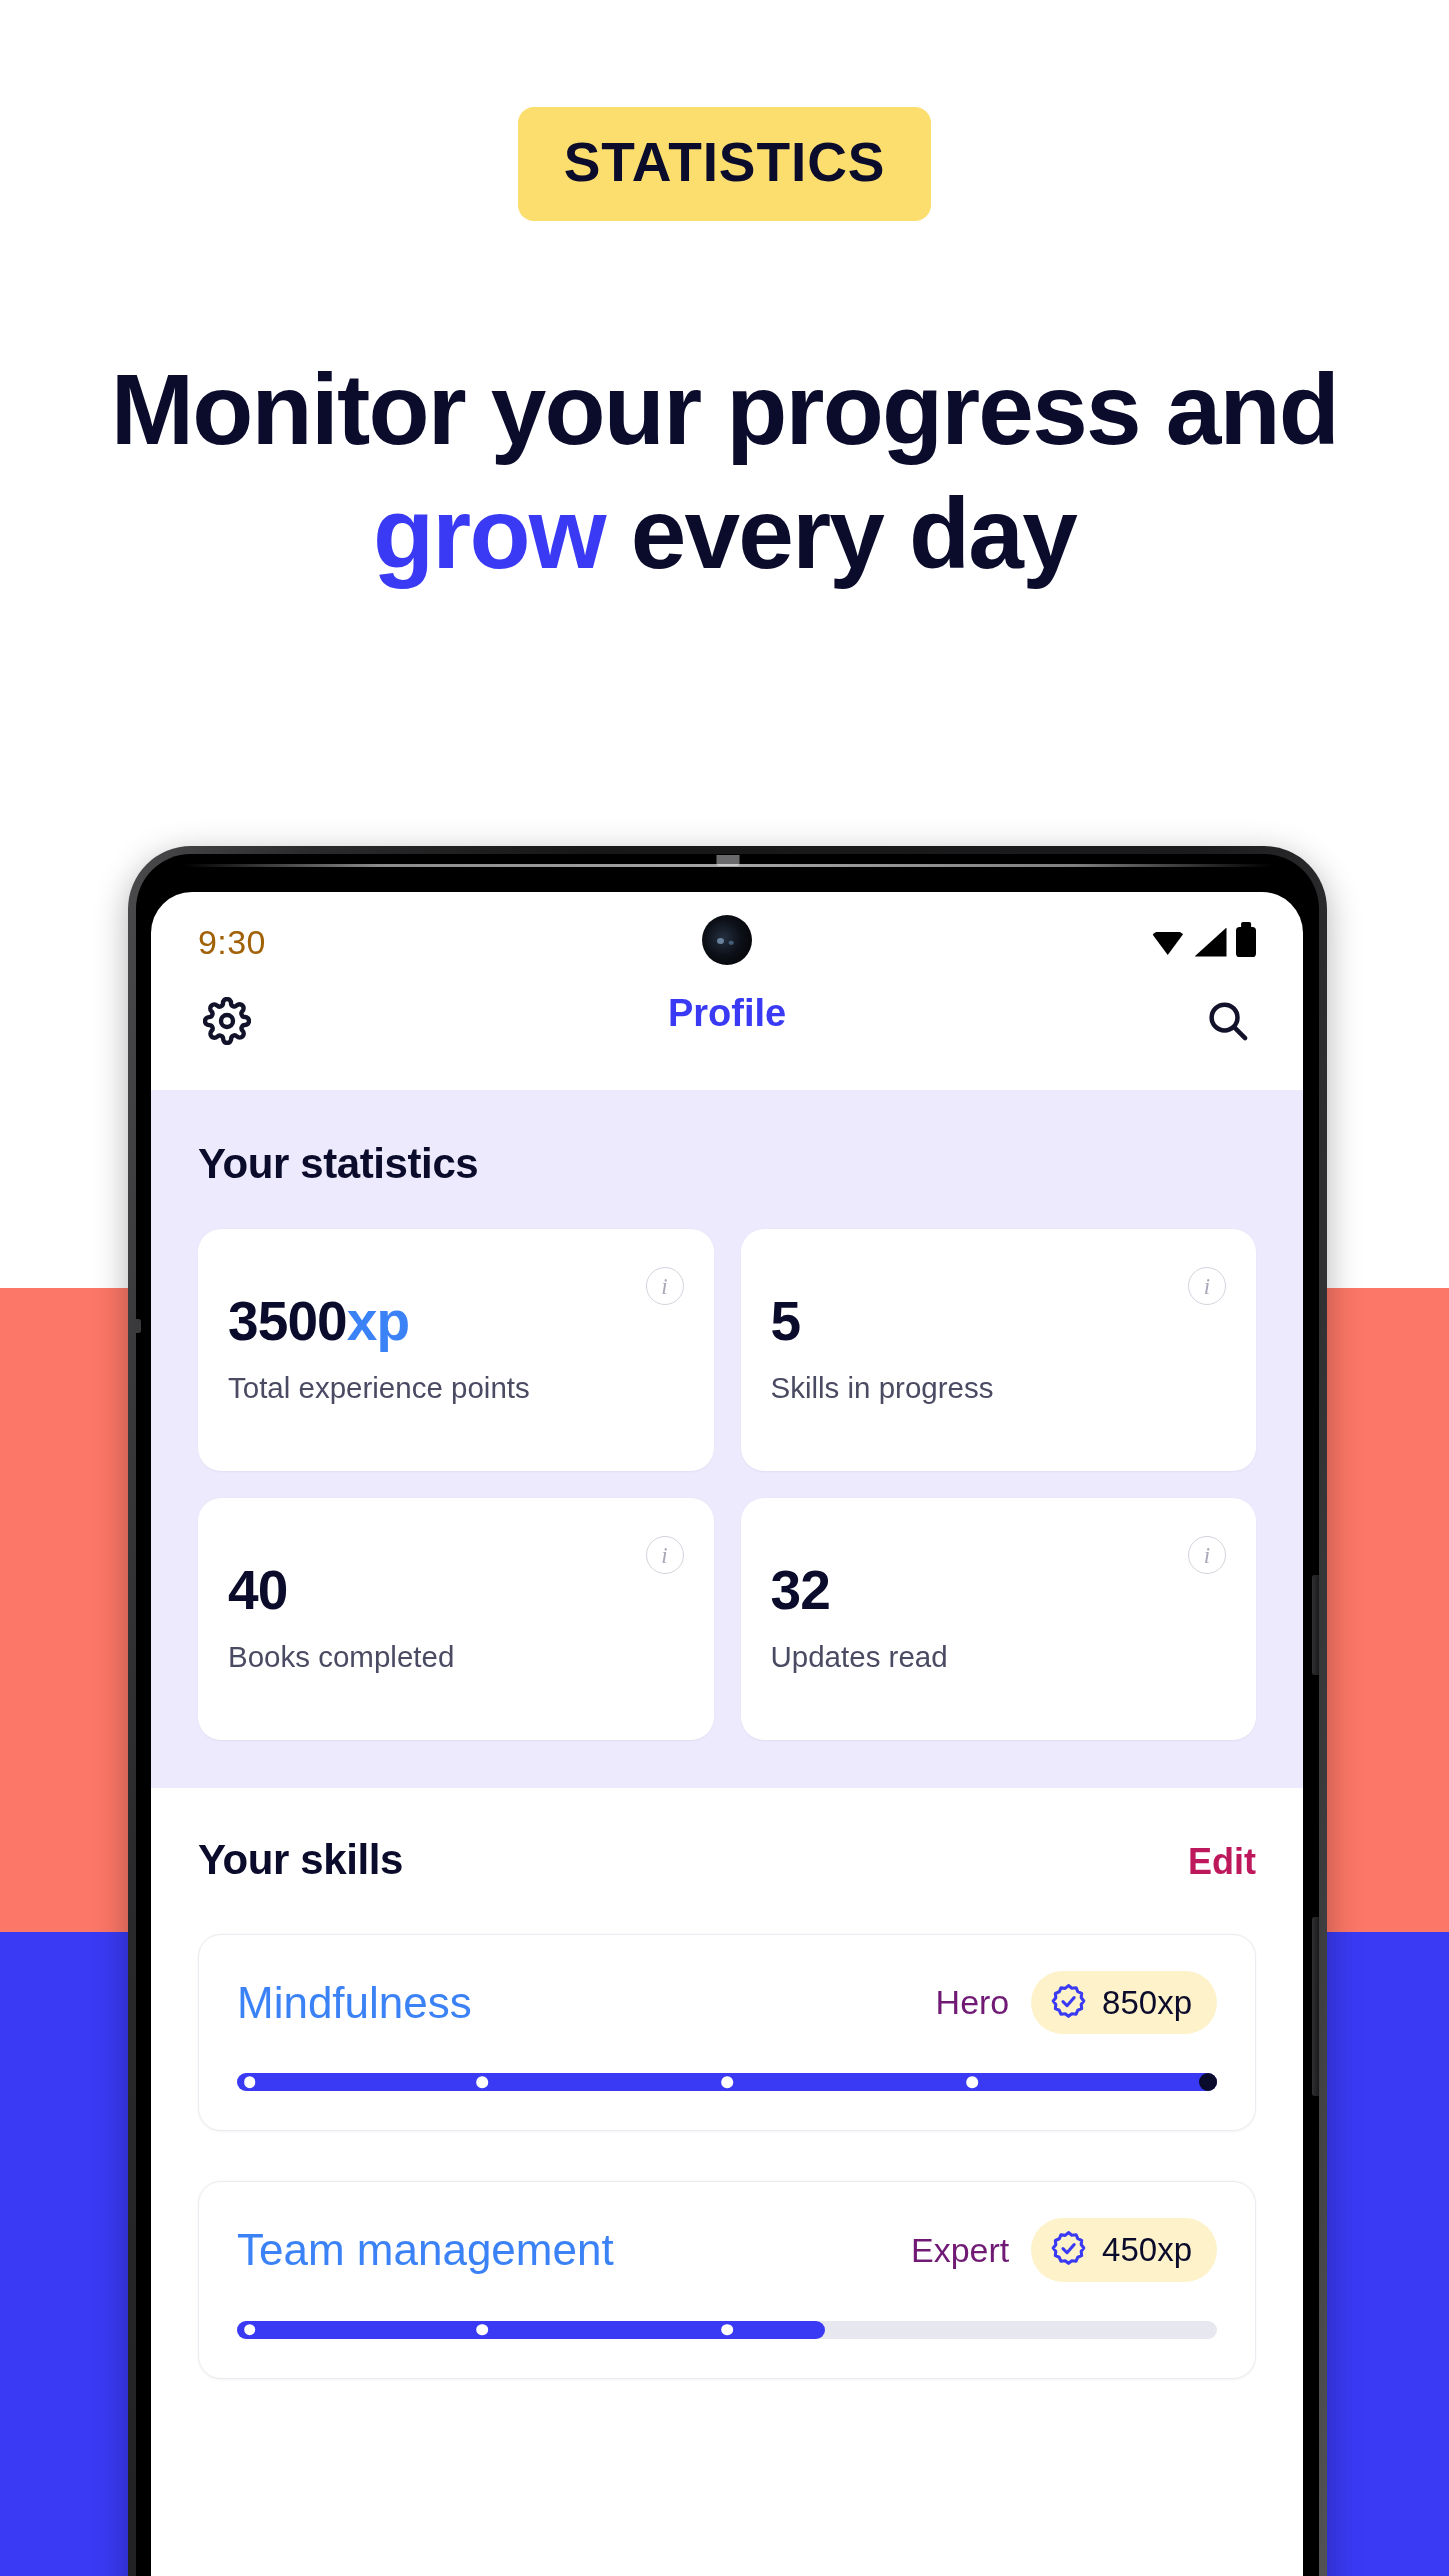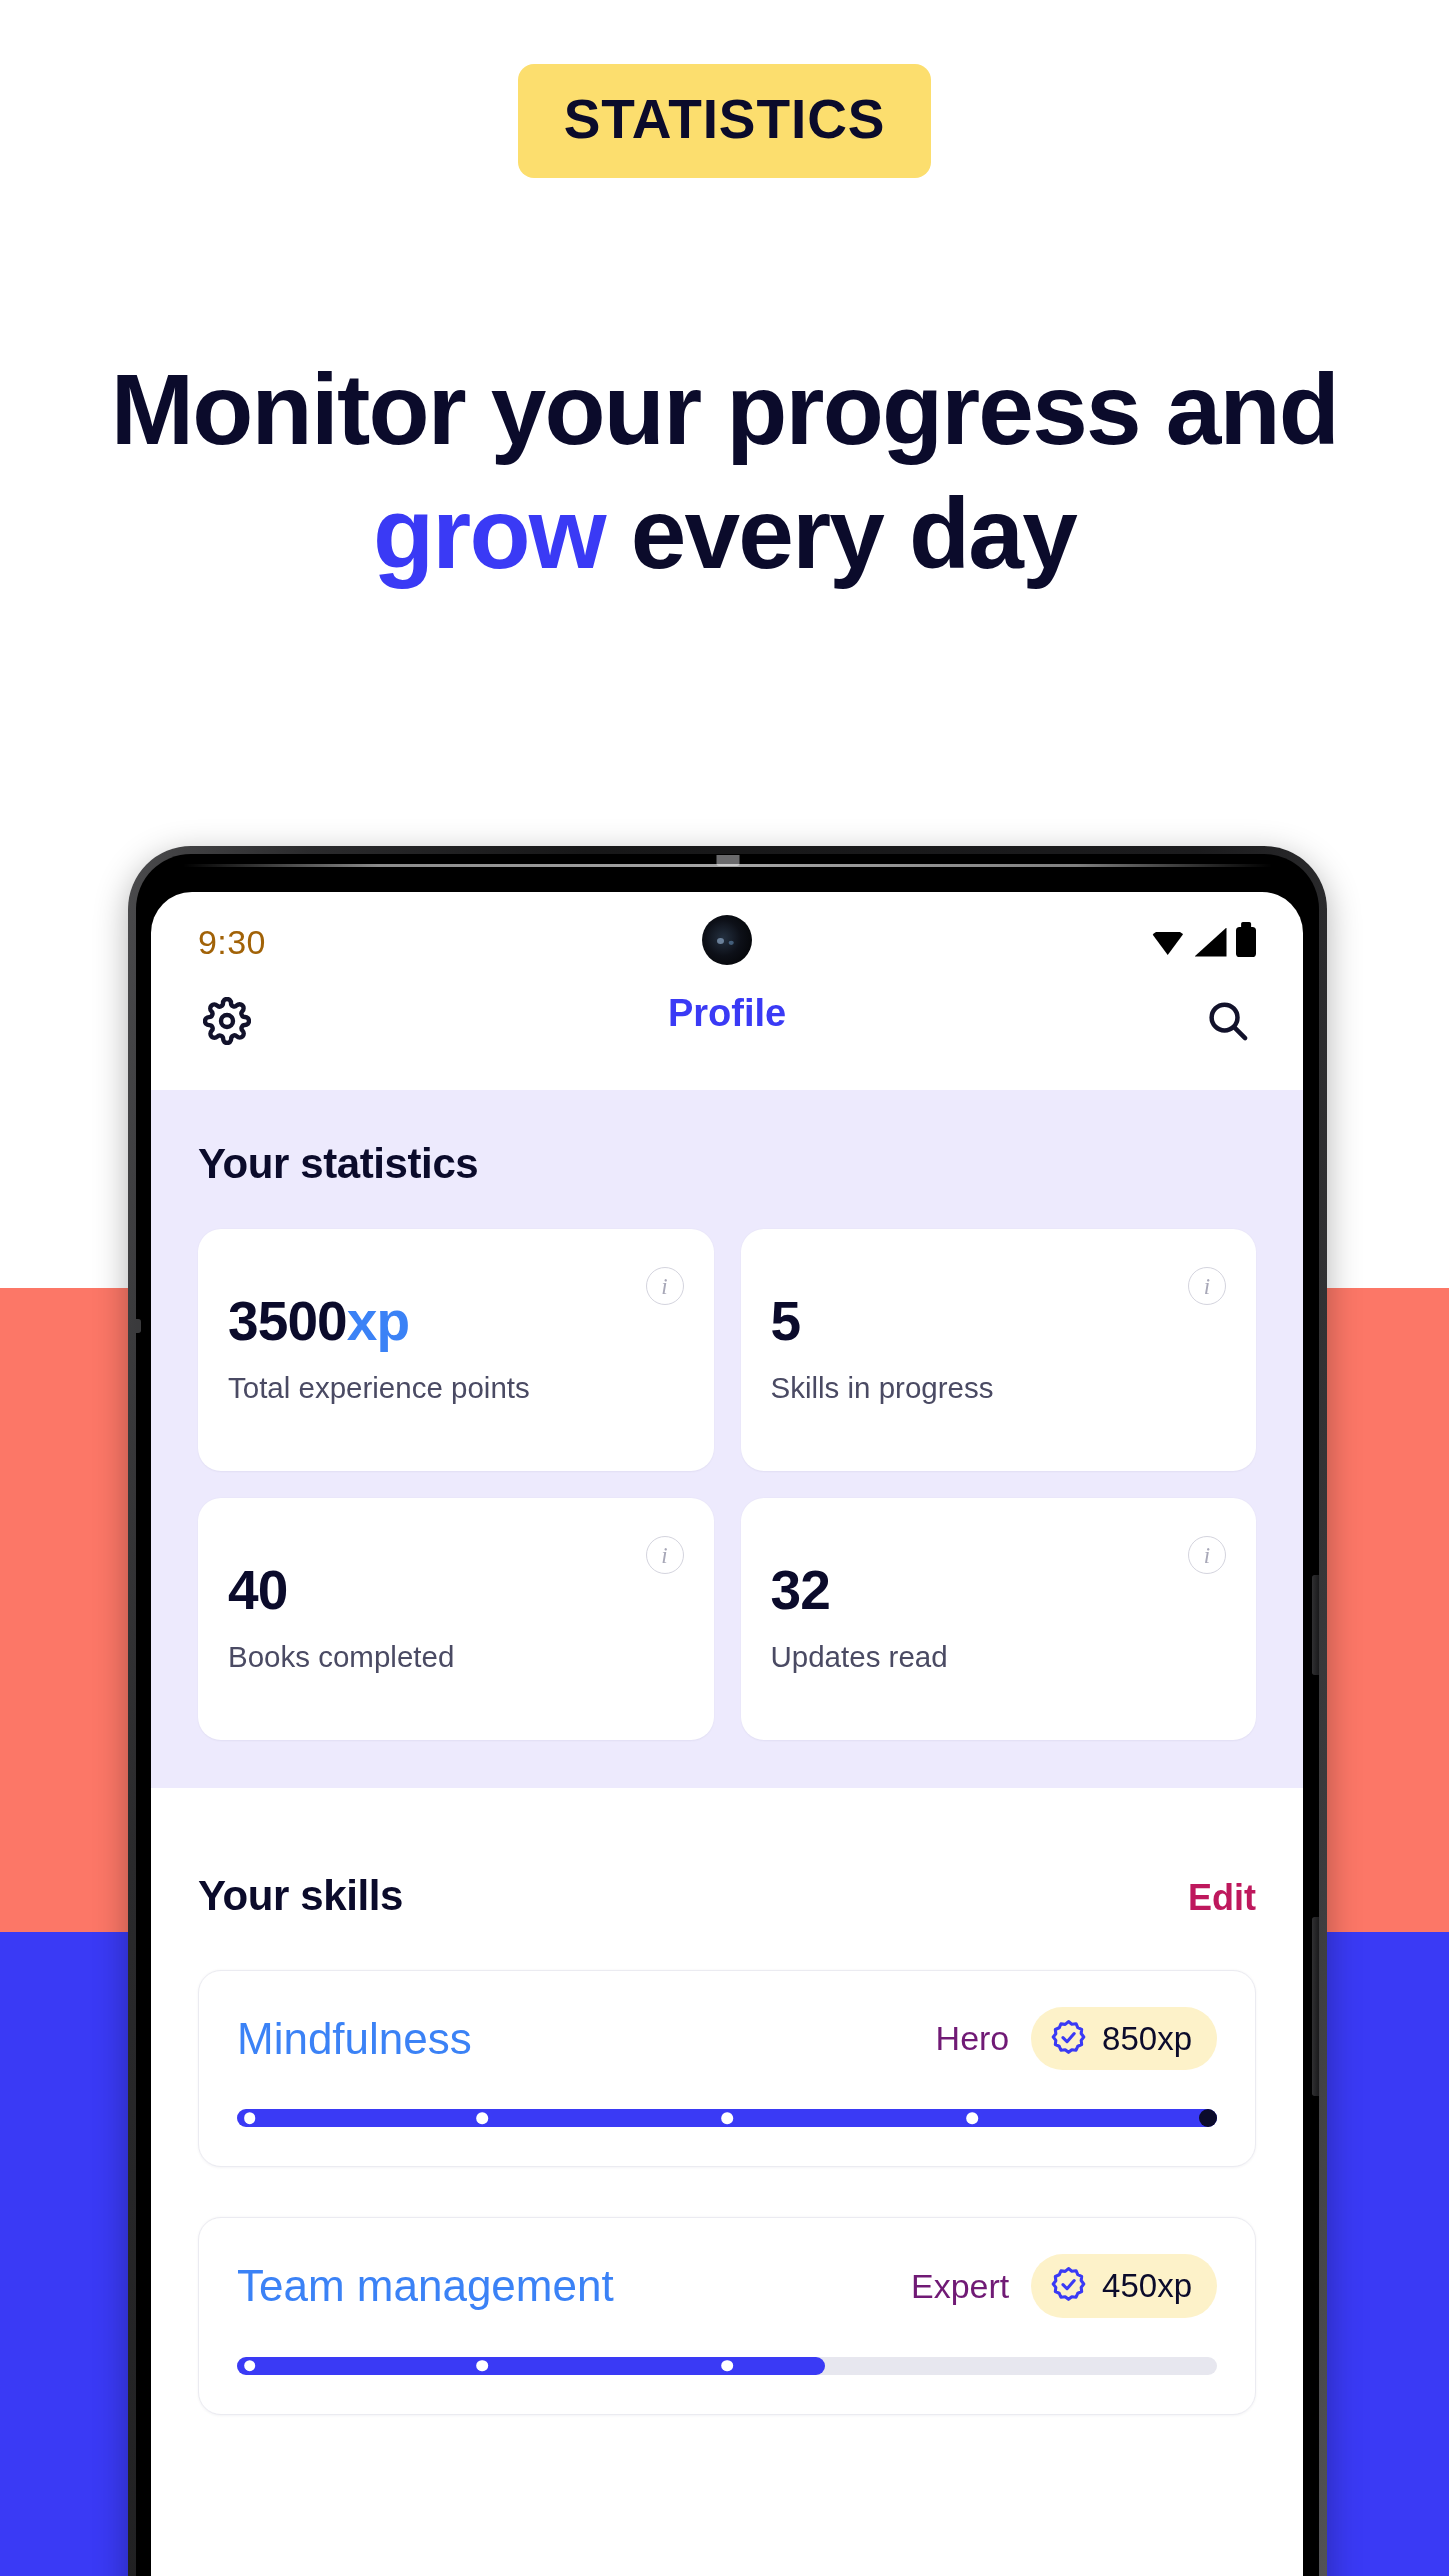--- a/index.html
+++ b/index.html
@@ -33,21 +33,21 @@
     left: 0; top: 1932px;
     width: 1449px; height: 644px;
     background: #3A3AF5;
   }
 
   
   .badge-wrap {
     position: absolute;
     left: 0; top: 0; width: 1449px;
     display: flex; justify-content: center;
-    padding-top: 64px;
+    padding-top: 107px;
   }
   .badge {
     background: #FCDE6E;
     color: #0B0B2B;
     font-size: 55px;
     font-weight: bold;
     letter-spacing: 0.9px;
     padding: 28px 46px 31px 46px;
     border-radius: 16px;
     line-height: 1;
@@ -271,21 +271,21 @@
     font-size: 23px;
     font-family: "Liberation Serif", serif;
     font-style: italic;
     display: flex; align-items: center; justify-content: center;
     line-height: 1;
   }
 
   
   .skills-section {
     background: #ffffff;
-    padding: 84px 47px 0 47px;
+    padding: 48px 47px 0 47px;
   }
   .skills-head {
     display: flex; align-items: baseline;
     justify-content: space-between;
   }
   .edit-link {
     font-size: 36px;
     font-weight: bold;
     color: #be185d;
   }

